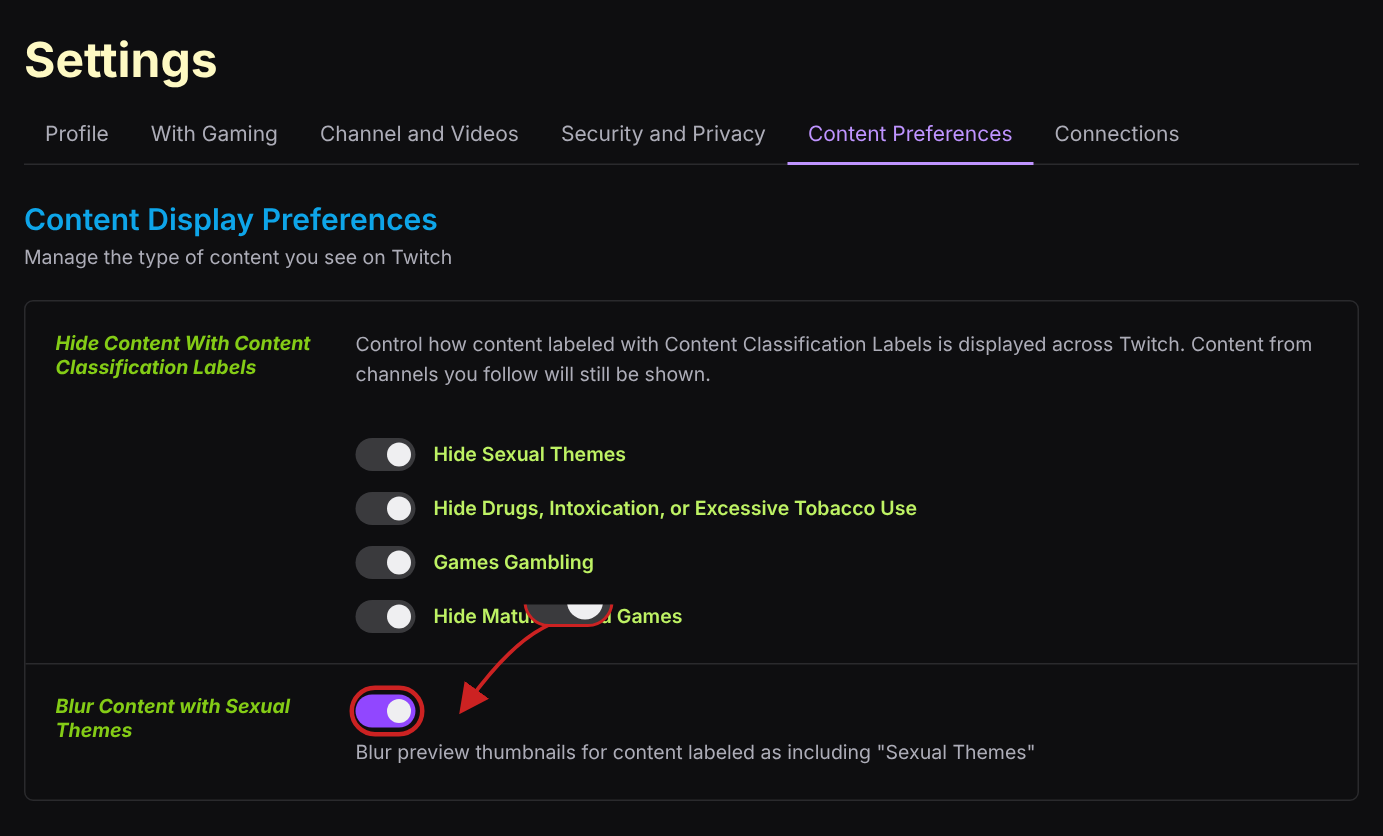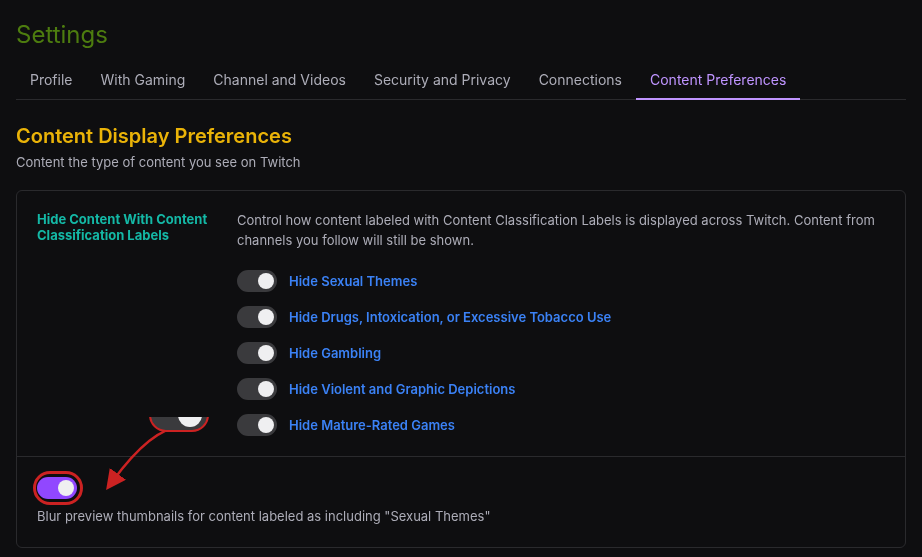--- a/index.html
+++ b/index.html
@@ -8,23 +8,23 @@
       color: #efeff1;
       font-family: Inter, 'Helvetica Neue', Arial, sans-serif;
       font-size: 14px;
       min-height: 557px;
       width: 922px;
     }
     .page-header {
       padding: 20px 16px 0 16px;
     }
     .page-title {
-      font-size: 24px;
-      font-weight: 400;
-      color: #4d7c0f;
+      font-size: 32px;
+      font-weight: 700;
+      color: #fef9c3;
       margin-bottom: 12px;
     }
     .nav-tabs {
       display: flex;
       border-bottom: 1px solid #2a2a2d;
       gap: 0;
       padding: 0;
       text-align: center;
     }
     .nav-tab {
@@ -40,21 +40,21 @@
     .nav-tab.active {
       color: #bf94ff;
       border-bottom: 2px solid #bf94ff;
     }
     .content-area {
       padding: 24px 16px;
     }
     .section-title {
       font-size: 20px;
       font-weight: 600;
-      color: #eab308;
+      color: #0ea5e9;
       margin-bottom: 6px;
     }
     .section-subtitle {
       font-size: 13px;
       color: #adadb8;
       margin-bottom: 20px;
     }
     .settings-card {
       border: 1px solid #2a2a2d;
       border-radius: 6px;
@@ -65,42 +65,43 @@
       padding: 20px 20px;
       border-bottom: 1px solid #2a2a2d;
       position: relative;
     }
     .settings-row:last-child { border-bottom: none; }
     .row-label {
       width: 200px;
       min-width: 200px;
       font-size: 13px;
       font-weight: 700;
-      color: #14b8a6;
+      color: #84cc16;
       padding-right: 20px;
+      font-style: italic;
     }
     .row-content {
       flex: 1;
     }
     .row-description {
       font-size: 13px;
       color: #adadb8;
-      margin-bottom: 20px;
+      margin-bottom: 32px;
       line-height: 1.5;
     }
     .toggle-item {
       display: flex;
       align-items: center;
       gap: 12px;
       margin-bottom: 14px;
     }
     .toggle-item:last-child { margin-bottom: 0; }
     .toggle-label {
       font-size: 13px;
-      color: #3b82f6;
+      color: #bef264;
       font-weight: 600;
     }
     
     .toggle {
       position: relative;
       width: 40px;
       height: 22px;
       flex-shrink: 0;
       cursor: pointer;
     }
@@ -145,28 +146,28 @@
 </head>
 <body>
 
 <div class="page-header">
   <h1 class="page-title">Settings</h1>
   <nav class="nav-tabs">
   <div class="nav-tab">Profile</div>
       <div class="nav-tab">With Gaming</div>
       <div class="nav-tab">Channel and Videos</div>
       <div class="nav-tab">Security and Privacy</div>
+      <div class="nav-tab active">Content Preferences</div>
       <div class="nav-tab">Connections</div>
-      <div class="nav-tab active">Content Preferences</div>
     </nav>
 </div>
 
 <div class="content-area">
   <h2 class="section-title">Content Display Preferences</h2>
-  <p class="section-subtitle">Content the type of content you see on Twitch</p>
+  <p class="section-subtitle">Manage the type of content you see on Twitch</p>
 
   <div class="settings-card">
 
     <div class="settings-row">
       <div class="row-label">Hide Content With Content Classification Labels</div>
       <div class="row-content">
         <p class="row-description">Control how content labeled with Content Classification Labels is displayed across Twitch. Content from channels you follow will still be shown.</p>
         <div id="toggles-container">
 
         <div class="toggle-item">
@@ -184,43 +185,36 @@
                 </div>
               </div>
               <span class="toggle-label">Hide Drugs, Intoxication, or Excessive Tobacco Use</span>
             </div>
             <div class="toggle-item">
               <div class="toggle">
                 <div class="toggle-track on">
                   <div class="toggle-thumb"></div>
                 </div>
               </div>
-              <span class="toggle-label">Hide Gambling</span>
-            </div>
-            <div class="toggle-item">
-              <div class="toggle">
-                <div class="toggle-track on">
-                  <div class="toggle-thumb"></div>
-                </div>
-              </div>
-              <span class="toggle-label">Hide Violent and Graphic Depictions</span>
+              <span class="toggle-label">Games Gambling</span>
             </div>
             <div class="toggle-item">
               <div class="toggle">
                 <div class="toggle-track on">
                   <div class="toggle-thumb"></div>
                 </div>
               </div>
               <span class="toggle-label">Hide Mature-Rated Games</span>
             </div>
           </div>
       </div>
     </div>
 
     <div class="blur-row" style="position:relative;">
+      <div class="row-label">Blur Content with Sexual Themes</div>
       <div class="row-content" style="display:flex; flex-direction:column;">
         <div style="display:flex; align-items:center; gap:12px; margin-bottom:8px; position:relative;">
           <div class="toggle">
             <div class="toggle-track active-purple">
               <div class="toggle-thumb"></div>
             </div>
           </div>
 
           <div style="position:absolute; left:-4px; top:-6px; width:50px; height:34px; border:3px solid #cc2222; border-radius:17px; pointer-events:none;"></div>
 

